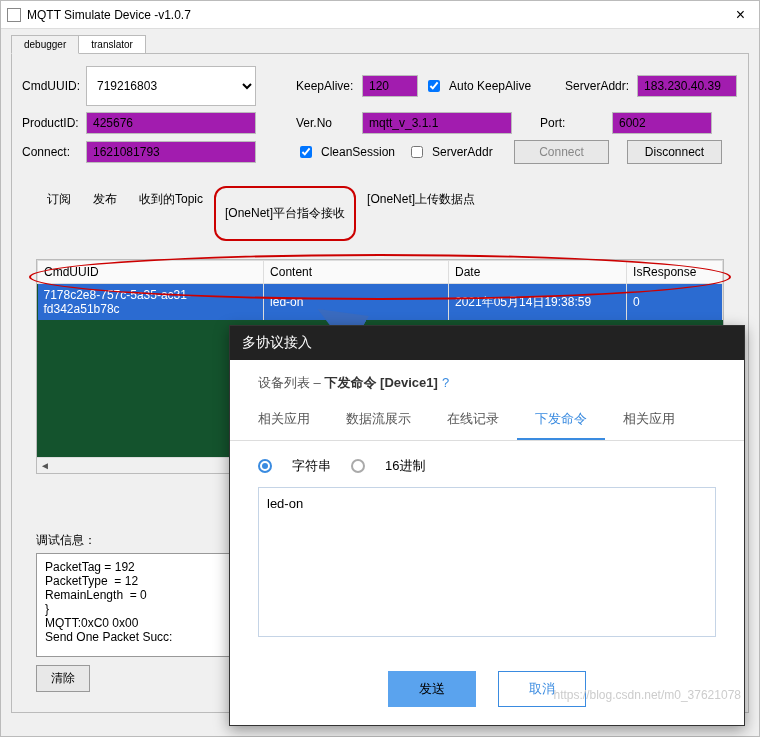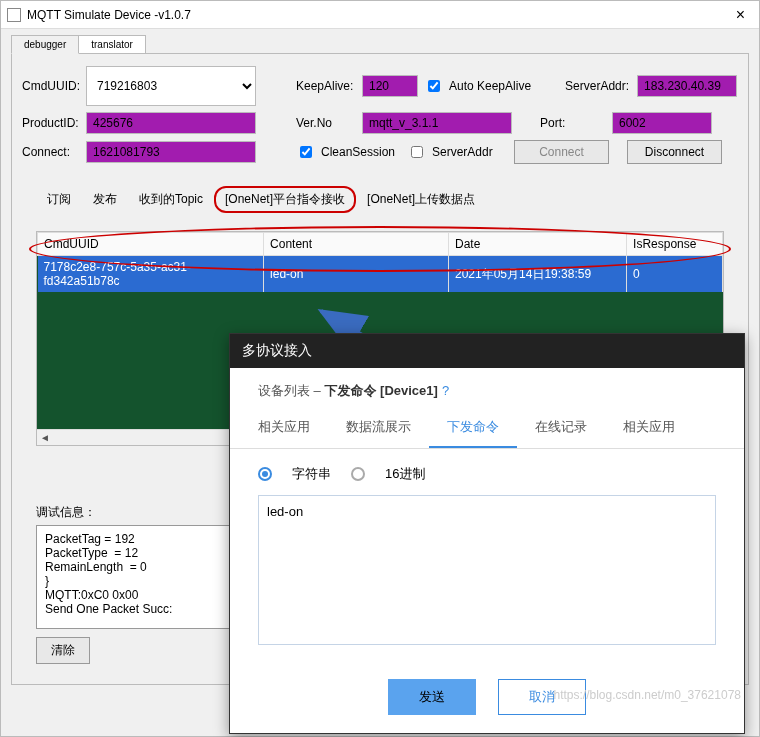--- a/index.html
+++ b/index.html
@@ -16,33 +16,33 @@
 .form-row { display: flex; align-items: center; margin-bottom: 6px; font-size: 12px; gap: 6px; }
 .form-row label { display: inline-block; }
 .form-row input[type=text] { border: 1px solid #bbb; background: #a21caf; padding: 3px 6px; font-size: 12px; height: 22px; }
 .form-row select { border: 1px solid #bbb; background: #fff; padding: 2px 6px; font-size: 12px; height: 40px; width: 170px; }
 .form-row .chk { width: 12px; height: 12px; }
 .btn { border: 1px solid #999; background: #e8e8e8; padding: 4px 14px; font-size: 12px; cursor: pointer; }
 .btn.wide { width: 95px; text-align: center; }
 .btn.dim { color: #888; }
 .inner-tabs { display: flex; margin: 22px 0 0 14px; font-size: 12px; }
 .inner-tab { padding: 4px 10px; cursor: pointer; border: 1px solid transparent; }
-.inner-tab.hl { border: 2px solid #c00; border-radius: 12px; padding: 3px 9px; }
+.inner-tab.hl { border: 2px solid #c00; border-radius: 12px; padding: 17px 9px; }
 .table-wrap { margin: 18px 14px 0 14px; border: 1px solid #bbb; background: #14532d; height: 215px; position: relative; }
 .table-wrap::before { content: ""; position: absolute; left: -8px; right: -8px; top: -6px; height: 42px; border: 2px solid #c00; border-radius: 50%/50%; pointer-events: none; }
 table { width: 100%; border-collapse: collapse; font-size: 12px; table-layout: fixed; }
 th { text-align: left; padding: 4px 6px; border: 1px solid #ddd; background: #fafafa; font-weight: normal; }
 td { padding: 4px 6px; border-right: 1px solid #ddd; margin-top: 40px; }
 tr.sel td { background: #2b6bd1; color: #fff; }
 .hscroll { position: absolute; left: 0; right: 0; bottom: 0; height: 16px; background: #f0f0f0; border-top: 1px solid #ddd; display: flex; align-items: center; justify-content: space-between; padding: 0 3px; }
 .hscroll span { font-size: 10px; color: #555; }
 .debug-label { margin: 58px 0 4px 14px; font-size: 12px; }
 .debug-box { margin: 0 14px; border: 1px solid #999; background: #fff; padding: 6px 8px; font-size: 12px; height: 104px; white-space: pre; overflow: hidden; }
 .clear-btn { margin: 8px 14px; }
-.overlay { position: absolute; left: 228px; top: 332px; width: 516px; border: 1px solid #333; background: #fff; box-shadow: 0 4px 14px rgba(0,0,0,.4); }
+.overlay { position: absolute; left: 228px; top: 324px; width: 516px; border: 1px solid #333; background: #fff; box-shadow: 0 4px 14px rgba(0,0,0,.4); }
 .ov-title { background: #222; color: #fff; padding: 8px 12px; font-size: 14px; }
 .ov-crumb { padding: 14px 16px 8px 28px; font-size: 13px; color: #555; }
 .ov-crumb b { color: #333; font-weight: 600; }
 .ov-crumb .q { color: #3a8be0; margin-left: 4px; cursor: pointer; }
 .ov-tabs { display: flex; border-bottom: 1px solid #ddd; padding: 0 10px; font-size: 13px; }
 .ov-tab { padding: 10px 18px; color: #555; cursor: pointer; }
 .ov-tab.active { color: #3a8be0; border-bottom: 2px solid #3a8be0; }
 .ov-body { padding: 16px 28px; }
 .radios { display: flex; gap: 20px; font-size: 13px; align-items: center; margin-bottom: 12px; }
 .radio { width: 14px; height: 14px; border: 2px solid #3a8be0; border-radius: 50%; display: inline-flex; align-items: center; justify-content: center; }
@@ -172,22 +172,22 @@
   </svg>
 
   <div class="overlay">
     <div class="ov-title">多协议接入</div>
     <div class="ov-crumb">
       <span>设备列表</span><span> – </span><b>下发命令 [Device1]</b><span class="q">?</span>
     </div>
     <div class="ov-tabs">
       <div class="ov-tab">相关应用</div>
       <div class="ov-tab">数据流展示</div>
+      <div class="ov-tab">在线记录</div>
       <div class="ov-tab active">下发命令</div>
-      <div class="ov-tab">在线记录</div>
       <div class="ov-tab">相关应用</div>
     </div>
     <div class="ov-body">
       <div class="radios">
         <span class="radio on"></span>
         <span>字符串</span>
         <span class="radio off"></span>
         <span>16进制</span>
       </div>
       <textarea class="big" style="">led-on</textarea>

